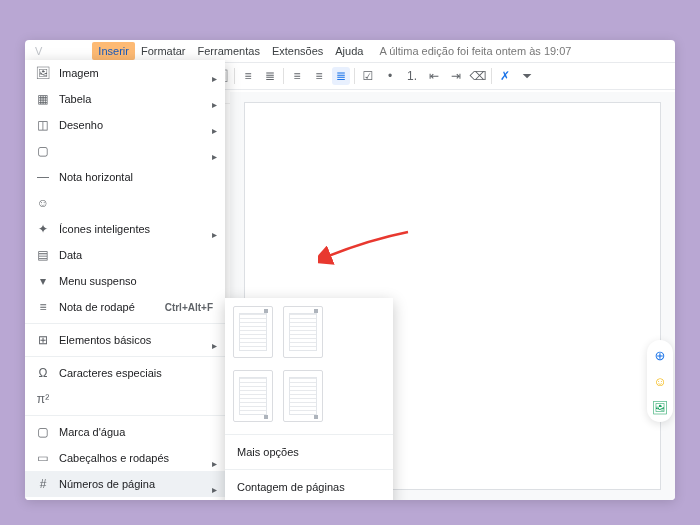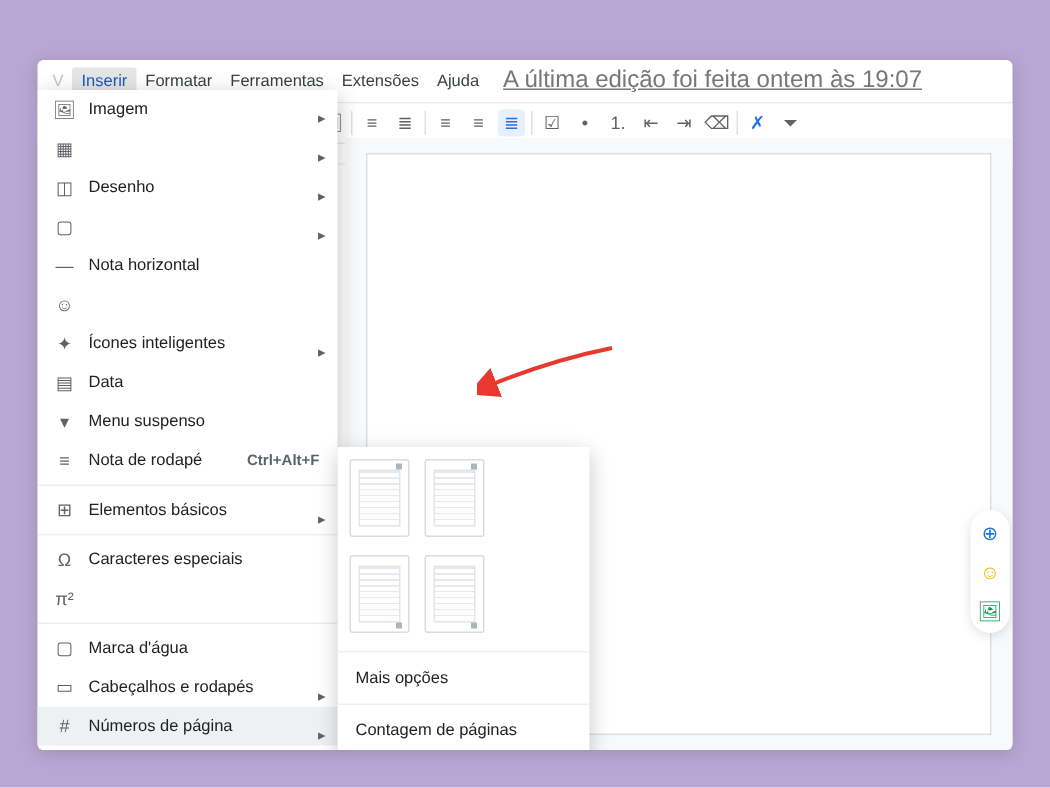--- a/index.html
+++ b/index.html
@@ -24,22 +24,22 @@
   }
   .menubar {
     display: flex;
     align-items: center;
     gap: 0;
     padding: 2px 4px;
     border-bottom: 1px solid #e8eaed;
     font-size: 11px;
   }
   .menubar span { padding: 3px 6px; cursor: pointer; }
-  .menubar span.active { background:#e5e5e5; border-radius:2px; color:#185abc;}
-  .edit-status { color:#777; text-decoration: underline; margin-left:4px; font-size:16px;}
+  .menubar span.active { background:#fdba74; border-radius:2px; color:#185abc;margin-left:44px;}
+  .edit-status { color:#777; margin-left:4px; font-size:11px;}
   .toolbar {
     display:flex;
     align-items:center;
     gap:4px;
     padding:4px 6px;
     border-bottom:1px solid #e8eaed;
     background:#fff;
     position:relative;
   }
   .tool { width:18px; height:18px; display:flex;align-items:center;justify-content:center; font-size:12px; color:#5f6368; cursor:pointer;}
@@ -238,20 +238,21 @@
   </div>
 
   <div class="menu" id="menu">
       <div class="menu-item">
         <span class="ic">🖼</span>
         <span class="lbl">Imagem</span>
         <span class="arrow"></span>
       </div>
       <div class="menu-item">
         <span class="ic">▦</span>
+        <span class="lbl">Tabela</span>
         <span class="arrow"></span>
       </div>
       <div class="menu-item">
         <span class="ic">◫</span>
         <span class="lbl">Desenho</span>
         <span class="arrow"></span>
       </div>
       <div class="menu-item">
         <span class="ic">▢</span>
         <span class="arrow"></span>

